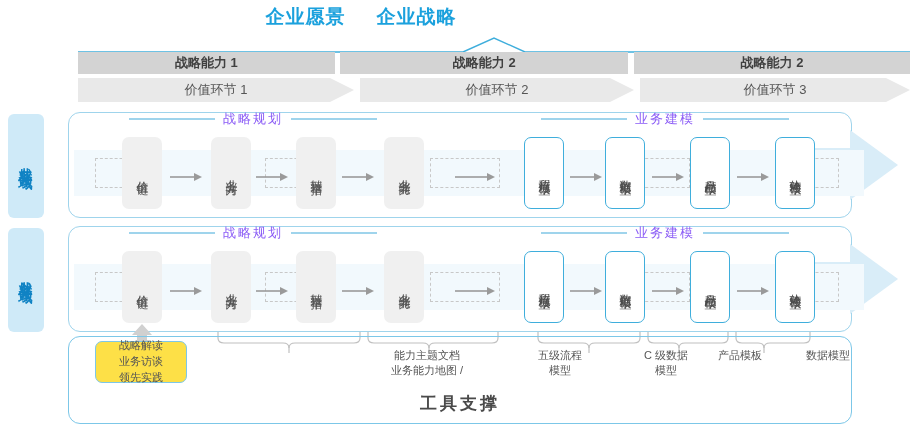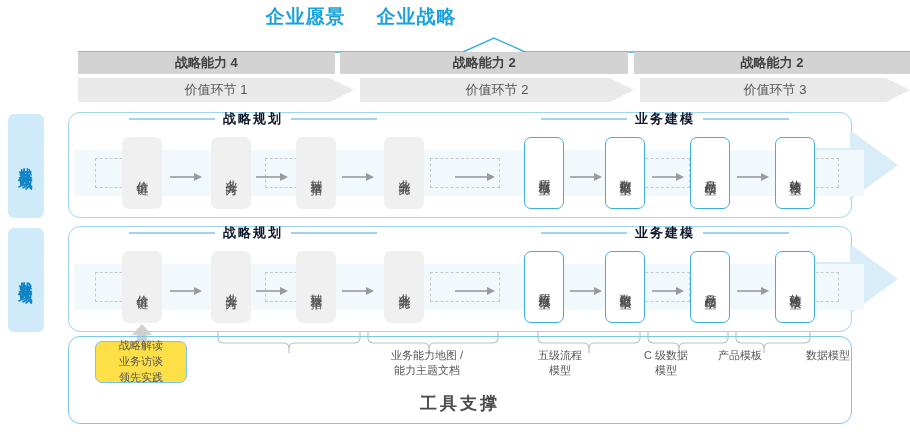--- a/index.html
+++ b/index.html
@@ -36,21 +36,21 @@
   
   .row-box { position:absolute; left:68px; width:784px; border:1.4px solid #9fd4ec; border-radius:12px;
              background:#ffffff; }
 
   
   .band { position:absolute; left:0; height:46px; background:#f2f9fd; }
 
   
   .sec-head { position:absolute; display:flex; align-items:center; gap:8px; }
   .sec-head .line { height:1.5px; background:#9fd4ec; }
-  .sec-head .txt { font-size:13px; font-weight:bold; color:#0f172a; letter-spacing:2px; white-space:nowrap; }
+  .sec-head .txt { font-size:13px; font-weight:normal; color:#8b5cf6; letter-spacing:2px; white-space:nowrap; }
 
   
   .node { position:absolute; width:40px; height:72px; border-radius:7px;
           display:flex; align-items:center; justify-content:center; }
   .node .t { writing-mode:vertical-rl; text-orientation:upright; font-size:12px; color:#555;
              letter-spacing:1.5px; line-height:1.25; }
   .node.gray { background:#f0f0f0; }
   .node.blue { background:#ffffff; border:1.4px solid #3faedc; }
   .node.blue .t { color:#4a4a4a; }
 
@@ -85,21 +85,21 @@
     <span>企业战略</span>
   </div>
 
   <div class="chev-wrap">
     <svg width="832" height="18" viewBox="0 0 832 18">
       <path d="M0 16 L385 16 L416 2 L447 16 L832 16" fill="none" stroke="#3faedc" stroke-width="1.4"></path>
     </svg>
   </div>
 
   <div class="cap-row">
-    <div class="cap-cell" style="width:264px">战略能力 4</div>
+    <div class="cap-cell" style="width:264px">战略能力 1</div>
     <div class="cap-gap"></div>
     <div class="cap-cell" style="width:296px">战略能力 2</div>
     <div class="cap-gap"></div>
     <div class="cap-cell" style="width:284px">战略能力 2</div>
   </div>
 
   <div class="vc-row">
     <svg width="832" height="24" viewBox="0 0 832 24" style="position:absolute;left:0;top:0;">
       <path d="M0 0 L252 0 L276 12 L252 24 L0 24 Z" fill="#e9e9e9"></path>
       <path d="M282 0 L532 0 L556 12 L532 24 L282 24 Z" fill="#e9e9e9"></path>
@@ -332,22 +332,22 @@
 
   <div class="ann-box" style="left:95px;top:341px;width:92px;height:42px">
     <div>
       <div>战略解读</div>
       <div>业务访谈</div>
       <div>领先实践</div>
     </div>
   </div>
 
   <div class="ann" style="left:362px;top:348px;width:130px">
+    <div>能力主题文档</div>
     <div>业务能力地图 /</div>
-    <div>能力主题文档</div>
   </div>
   <div class="ann" style="left:505px;top:348px;width:110px">
     <div>五级流程</div>
     <div>模型</div>
   </div>
   <div class="ann" style="left:616px;top:348px;width:100px">
     <div>C 级数据</div>
     <div>模型</div>
   </div>
   <div class="ann" style="left:690px;top:348px;width:100px">

